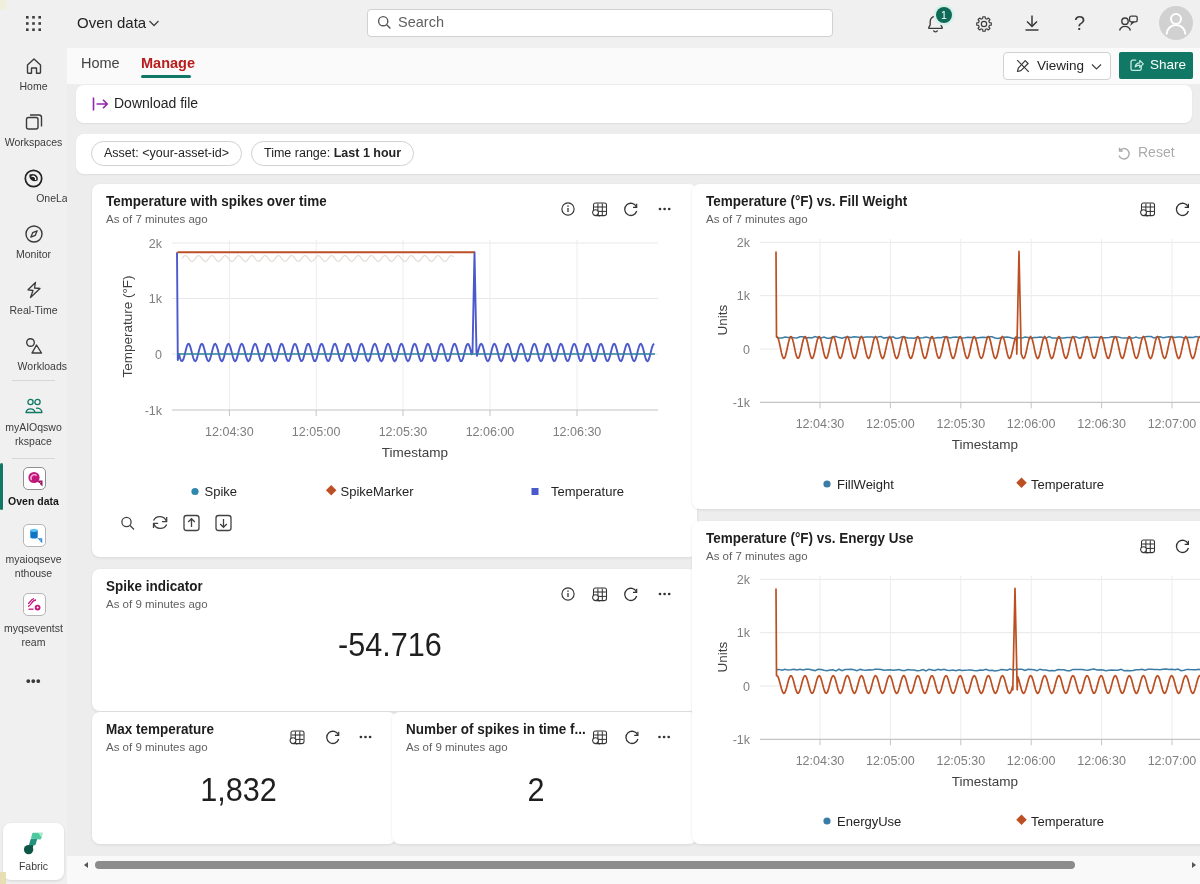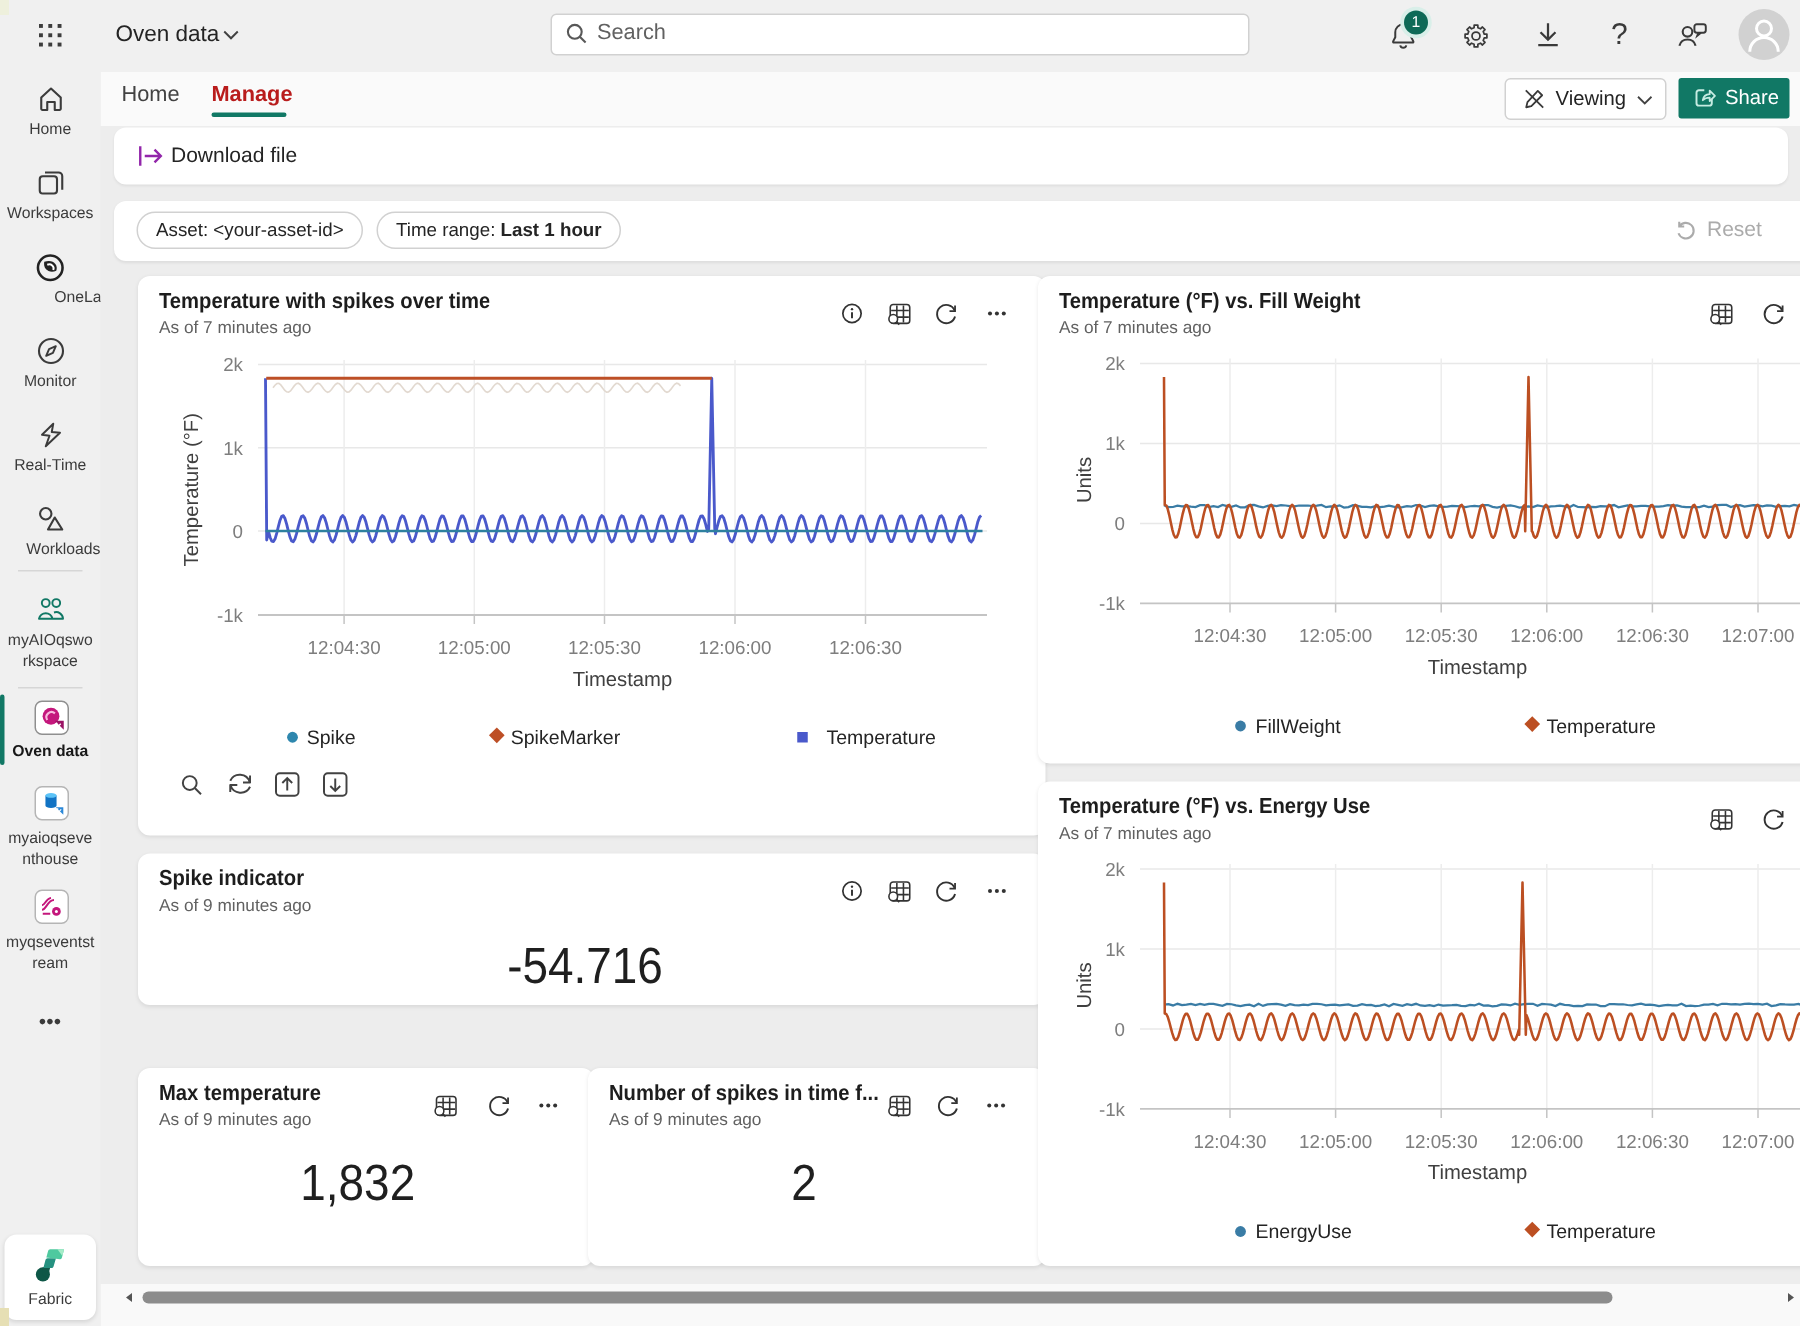--- a/index.html
+++ b/index.html
@@ -311,21 +311,21 @@
         <path d="M61.5 336.5 a7 7 0 0 1 13 1 m0.2 -4.5 v4.7 h-4.7" stroke-linejoin="round"></path>
         <path d="M74.7 340.5 a7 7 0 0 1 -13 -1 m-0.2 4.5 v-4.7 h4.7" stroke-linejoin="round"></path>
         <rect x="92" y="331.5" width="15" height="15" rx="2.5"></rect>
         <path d="M99.5 343 v-8 M96.2 338 l3.3 -3.3 3.3 3.3"></path>
         <rect x="124" y="331.5" width="15" height="15" rx="2.5"></rect>
         <path d="M131.5 335 v8 M128.2 340 l3.3 3.3 3.3 -3.3"></path>
       </g>
     </svg>
   </div>
 
-  <div class="tile" style="left:25px;top:485px;width:588px;height:101px;">
+  <div class="tile" style="left:25px;top:485px;width:588px;height:142px;">
     <div class="ttitle" style="left:14px;top:9px;">Spike indicator</div>
     <div class="tsub" style="left:14px;top:29px;">As of 9 minutes ago</div>
     <div class="bignum" style="left:4px;top:56px;width:588px;">-54.716</div>
     <svg class="abs" style="left:0;top:0" width="588" height="60" viewBox="0 0 588 60">
         <g id="icons-b">
   <g transform="translate(469.5,18.5)">
     <circle cx="6.5" cy="6.5" r="6.1" fill="none" stroke="#333" stroke-width="1.15"></circle>
     <line x1="6.5" y1="5.6" x2="6.5" y2="9.6" stroke="#333" stroke-width="1.3"></line>
     <circle cx="6.5" cy="3.6" r="0.8" fill="#333"></circle>
   </g>

